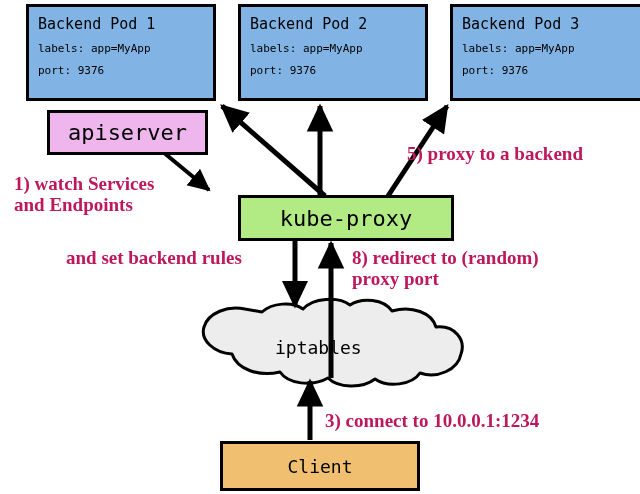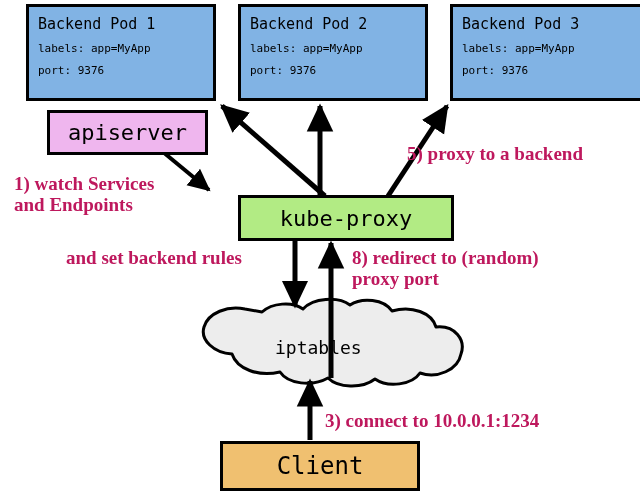--- a/index.html
+++ b/index.html
@@ -70,21 +70,21 @@
     white-space: nowrap;
   }
   .client {
     background: #f0c070;
     display: flex;
     align-items: center;
     justify-content: center;
   }
   .client-label {
     font-family: "DejaVu Sans Mono", monospace;
-    font-size: 24px;
+    font-size: 18px;
     color: #000;
     white-space: nowrap;
   }
   .cloud-label {
     position: absolute;
     z-index: 3;
     font-family: "DejaVu Sans Mono", monospace;
     font-size: 18px;
     color: #000;
     white-space: nowrap;

